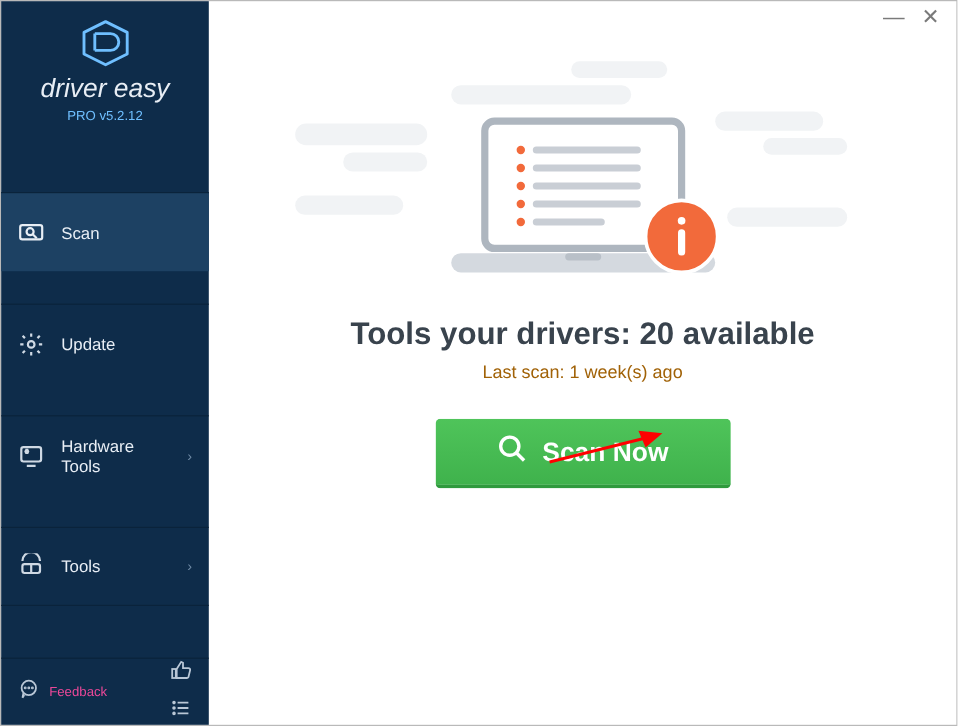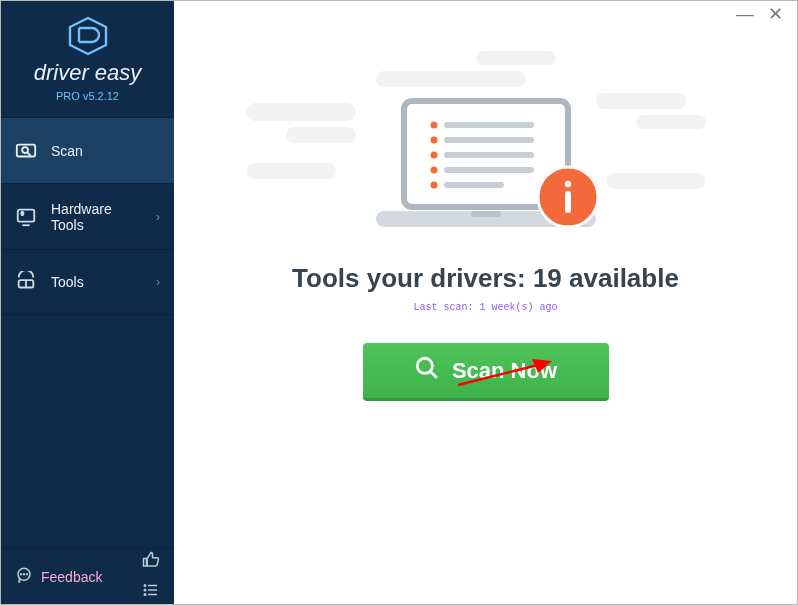--- a/index.html
+++ b/index.html
@@ -8,60 +8,61 @@
     width: 798px; height: 605px; border: 1px solid #b9b9b9; background: #fff;
     display: flex; position: relative;
   }
   .titlebar {
     position: absolute; top: 0; right: 0; height: 28px; display: flex; gap: 14px;
     padding: 6px 14px 0 0; z-index: 5;
   }
   .titlebar span { font-size: 18px; color: #7a7a7a; cursor: pointer; line-height: 14px; }
   .sidebar {
     width: 173px; height: 100%; background: #0e2c4a;
-    display: flex; flex-direction: column; color: #cfd9e4;
+    display: flex; flex-direction: column; color: #cfd9e4; gap: 16px;
   }
   .logo-block {
     height: 116px; display: flex; flex-direction: column; align-items: center; justify-content: center;
     gap: 2px;
   }
   .brand { font-size: 22px; color: #e8eef5; font-style: italic; font-weight: 500; margin-top:-2px; }
   .version { font-size: 11px; color: #6fbfff; margin-top: 2px; }
   .nav { display: flex; flex-direction: column; }
   .nav-item {
     height: 66px; display: flex; align-items: center; gap: 14px;
     padding: 0 14px 0 14px; cursor: pointer; position: relative;
     border-top: 1px solid #0a233b;
+    margin-top: 27px;
   }
   .nav-item:last-child { border-bottom: 1px solid #0a233b; }
   .nav-item.active { background: #1d4163; }
   .nav-item .icon { width: 22px; height: 22px; display:flex; align-items:center; justify-content:center; }
   .nav-item .label { font-size: 14px; color: #e8eef5; flex: 1; }
   .nav-item .chev { font-size: 12px; color: #6f8aa5; }
   .sidebar-footer {
     margin-top: auto; height: 56px; display: flex; align-items: center; justify-content: space-between;
     padding: 0 14px; border-top: 1px solid #0a233b;
   }
   .feedback { display: flex; align-items: center; gap: 8px; cursor:pointer; }
-  .feedback span.txt { font-size: 14px; color: #f9a8d4; }
+  .feedback span.txt { font-size: 11px; color: #ec4899; }
   .foot-icons { display:flex; flex-direction:column; align-items:center; gap:8px; }
   .main {
     flex: 1; height: 100%; position: relative; display: flex; flex-direction: column;
     align-items: center;
   }
   .illus-wrap {
     margin-top: 92px; position: relative; width: 320px; height: 150px;
     display:flex; align-items:center; justify-content:center;
   }
   .clouds { position:absolute; inset:-30px -100px 0 -100px; z-index:0; }
   .cloud { position:absolute; background:#f1f3f5; border-radius: 20px; }
   .headline {
     margin-top: 20px; font-size: 26px; font-weight: 700; color: #39434d;
   }
-  .subline { margin-top: 8px; font-size: 10px; color: #8b5cf6; font-family: Liberation Mono, monospace; }
+  .subline { margin-top: 8px; font-size: 15px; color: #a16207; }
   .scan-btn {
     margin-top: 30px; width: 246px; height: 58px; border: none; cursor: pointer;
     background: linear-gradient(#4fc45a, #3fb24c);
     border-bottom: 3px solid #2f9a3d; border-radius: 4px;
     display: flex; align-items: center; justify-content: center; gap: 12px;
     color: #fff; font-size: 22px; font-weight: 600;
   }
   .arrow {
     position: absolute; left: 282px; top: 352px; width: 100px; height: 40px; z-index: 3;
     pointer-events: none;
@@ -98,20 +99,29 @@
         <span class="icon">
           <svg width="22" height="22" viewBox="0 0 24 24" fill="none" stroke="#e8eef5" stroke-width="2">
             <rect x="2" y="5" width="20" height="13" rx="2"></rect>
             <circle cx="11" cy="11" r="3.2"></circle>
             <line x1="13.4" y1="13.4" x2="17" y2="17"></line>
           </svg>
         </span>
         <span class="label">Scan</span>
       </div>
 
+      <div class="nav-item">
+        <span class="icon">
+          <svg width="22" height="22" viewBox="0 0 24 24" fill="none" stroke="#cfd9e4" stroke-width="2">
+            <circle cx="12" cy="12" r="3"></circle>
+            <path d="M12 2v3M12 19v3M4.2 4.2l2.1 2.1M17.7 17.7l2.1 2.1M2 12h3M19 12h3M4.2 19.8l2.1-2.1M17.7 6.3l2.1-2.1"></path>
+          </svg>
+        </span>
+        <span class="label">Update</span>
+      </div>
 
       <div class="nav-item">
         <span class="icon">
           <svg width="22" height="22" viewBox="0 0 24 24" fill="none" stroke="#cfd9e4" stroke-width="2">
             <rect x="3" y="4" width="18" height="13" rx="2"></rect>
             <line x1="8" y1="21" x2="16" y2="21"></line>
             <circle cx="8" cy="8" r="2.2" fill="#cfd9e4" stroke="none"></circle>
             <text x="8" y="9.5" font-size="4" text-anchor="middle" fill="#0e2c4a" font-weight="bold">i</text>
           </svg>
         </span>
@@ -199,21 +209,21 @@
         <g>
           <circle cx="212" cy="104" r="30" fill="#f26a3b"></circle>
           <circle cx="212" cy="104" r="30" fill="none" stroke="#fff" stroke-width="3"></circle>
           <circle cx="212" cy="91" r="3.2" fill="#fff"></circle>
           <rect x="209" y="98" width="6" height="22" rx="3" fill="#fff"></rect>
         </g>
       </svg>
     </div>
 
     <div class="headline">
-      <span>Tools your drivers: </span><span>19</span><span> available</span>
+      <span>Tools your drivers: </span><span>20</span><span> available</span>
     </div>
     <div class="subline">
       <span>Last scan: </span><span>1 week(s) ago</span>
     </div>
 
     <button class="scan-btn">
       <span>
         <svg width="26" height="26" viewBox="0 0 24 24" fill="none" stroke="#fff" stroke-width="2.6">
           <circle cx="10" cy="10" r="7"></circle>
           <line x1="15.2" y1="15.2" x2="21" y2="21"></line>

